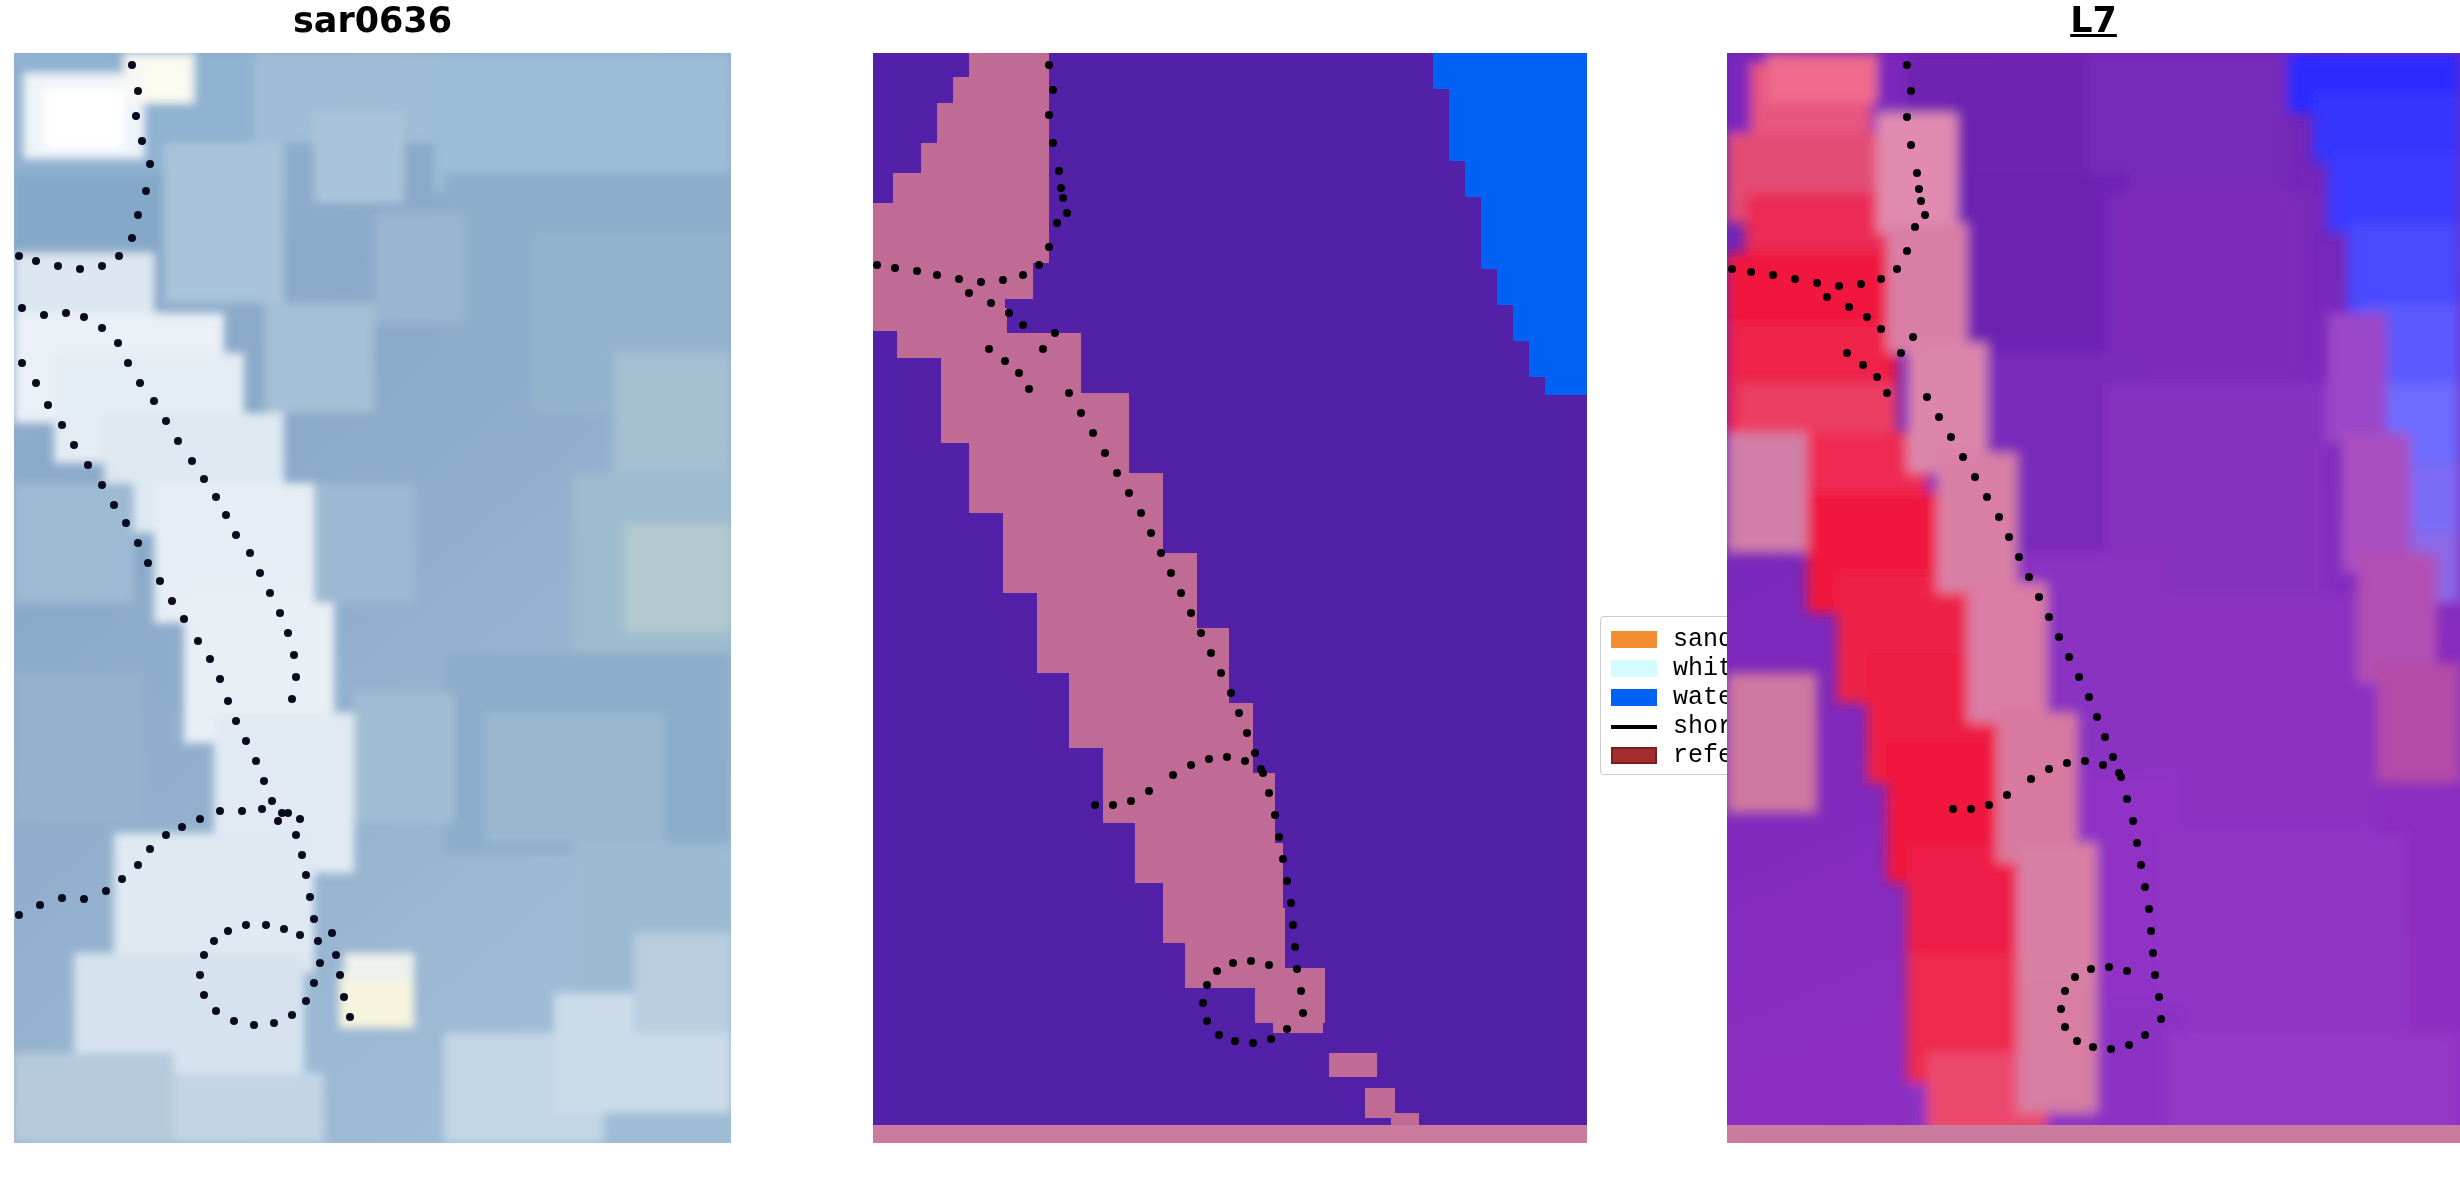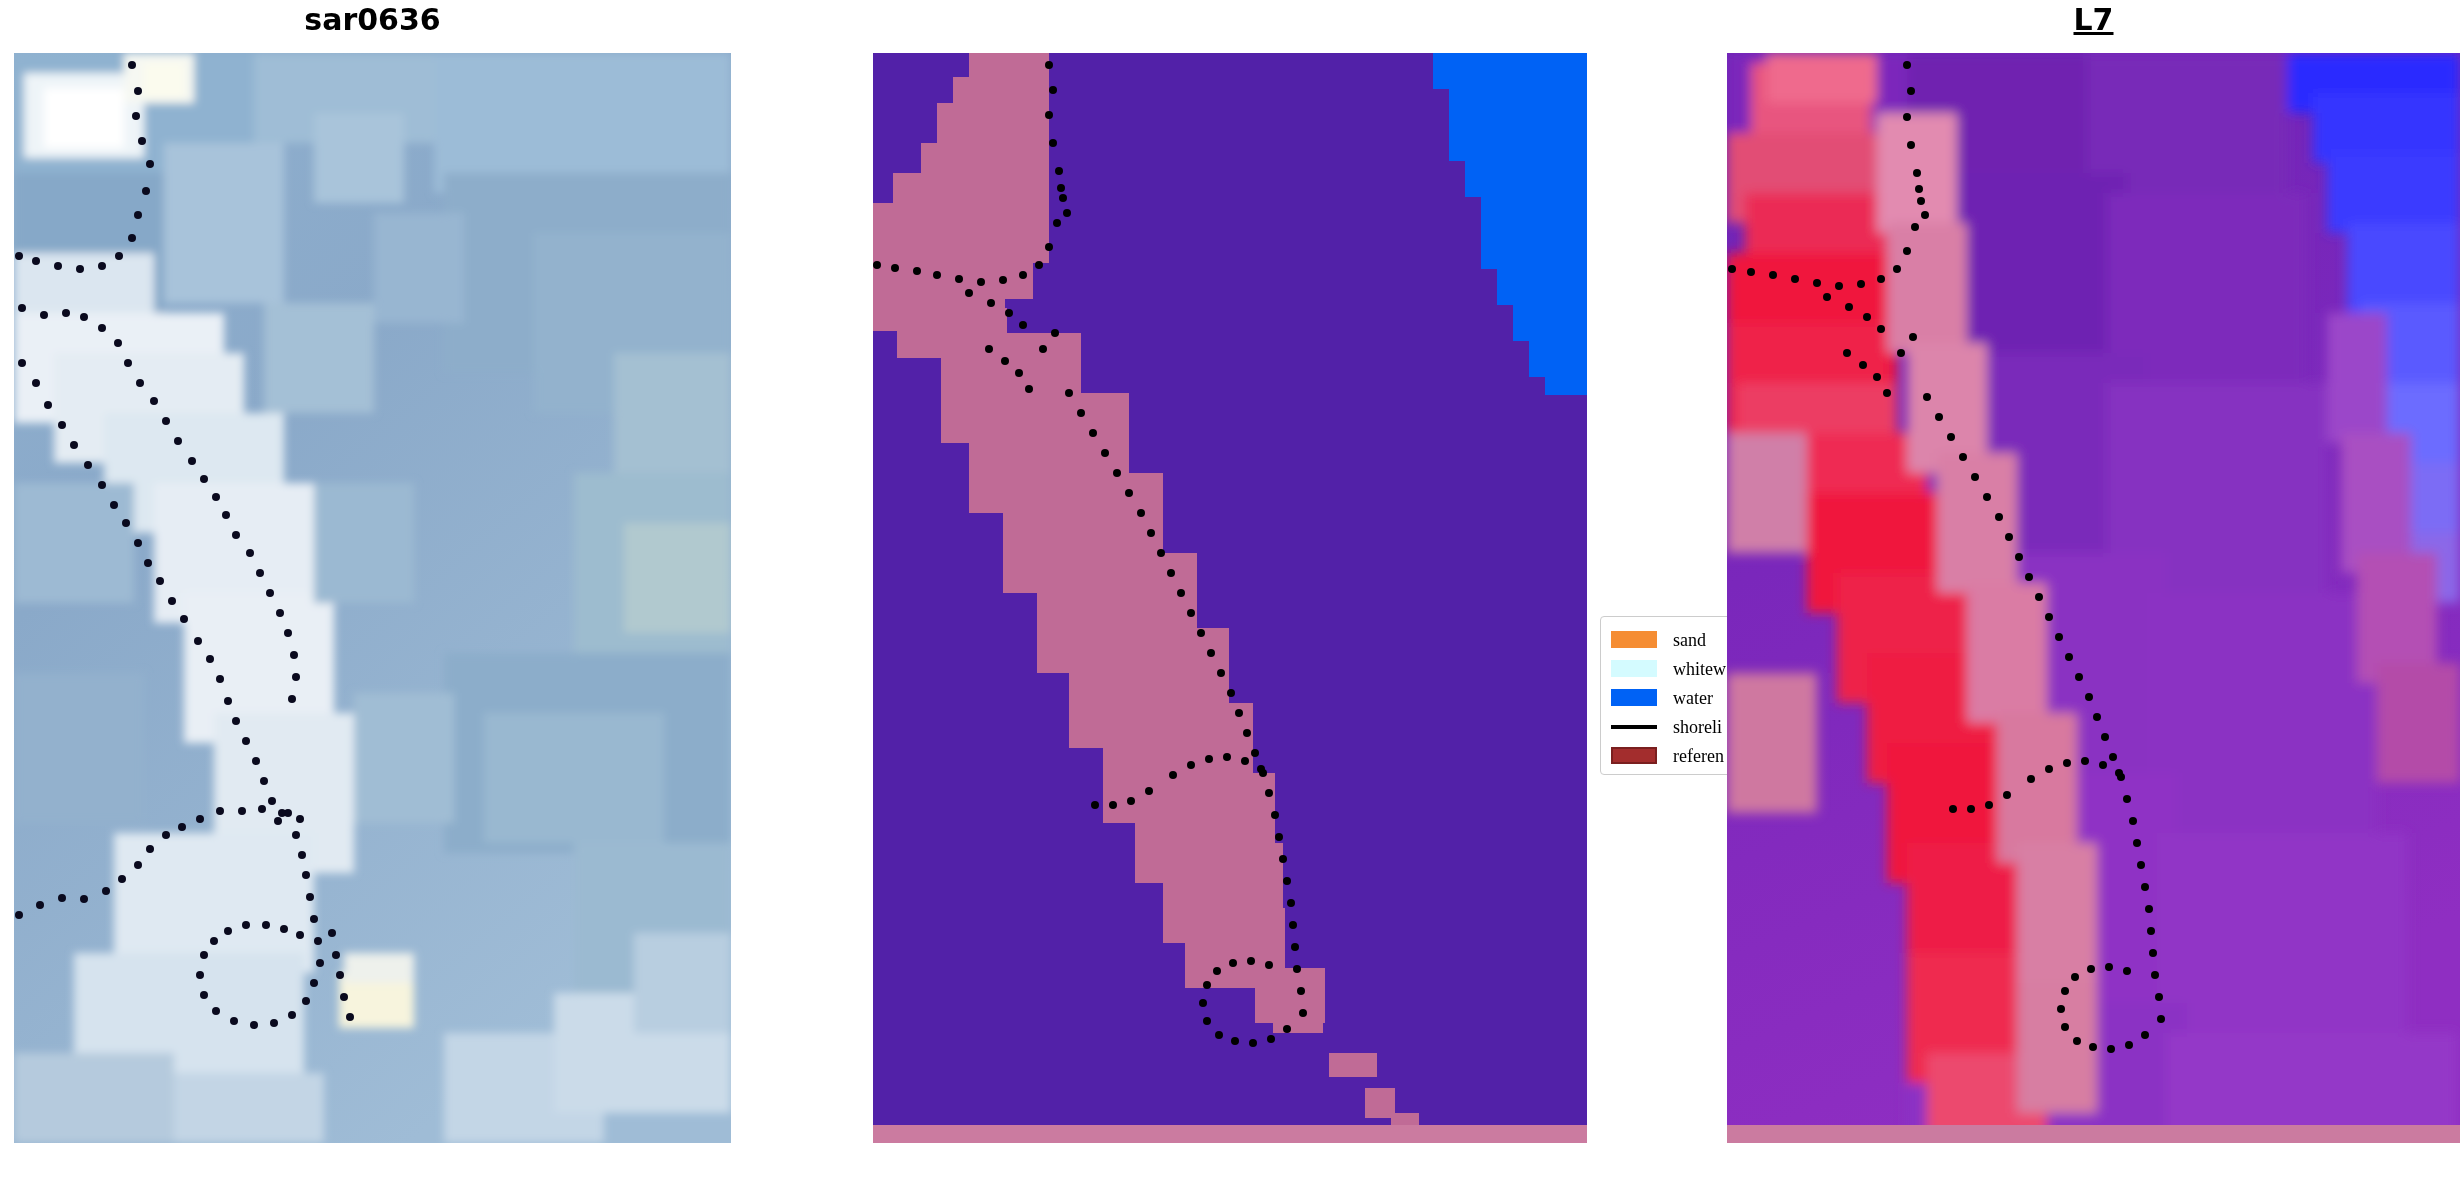--- a/index.html
+++ b/index.html
@@ -23,21 +23,21 @@
     height: 1180px;
     background: #ffffff;
   }
 
   
   .panel-title {
     position: absolute;
     text-align: center;
     font-family: "DejaVu Sans", sans-serif;
     font-weight: bold;
-    font-size: 30px;
+    font-size: 35px;
     color: #000000;
     letter-spacing: 0px;
     white-space: nowrap;
     line-height: 36px;
   }
 
   
   .panel {
     position: absolute;
     overflow: hidden;
@@ -71,22 +71,22 @@
     height: 17px;
     margin-right: 16px;
     flex: 0 0 auto;
     box-sizing: border-box;
   }
   .legend-swatch.line {
     height: 0;
     border-top: 4px solid #000000;
   }
   .legend-label {
-    font-family: Liberation Serif, serif;
-    font-size: 18px;
+    font-family: Liberation Mono, monospace;
+    font-size: 25px;
     color: #000000;
     line-height: 26px;
   }
 
   
   .panel-over-legend { z-index: 10; }
 </style>
 </head>
 <body>
 

